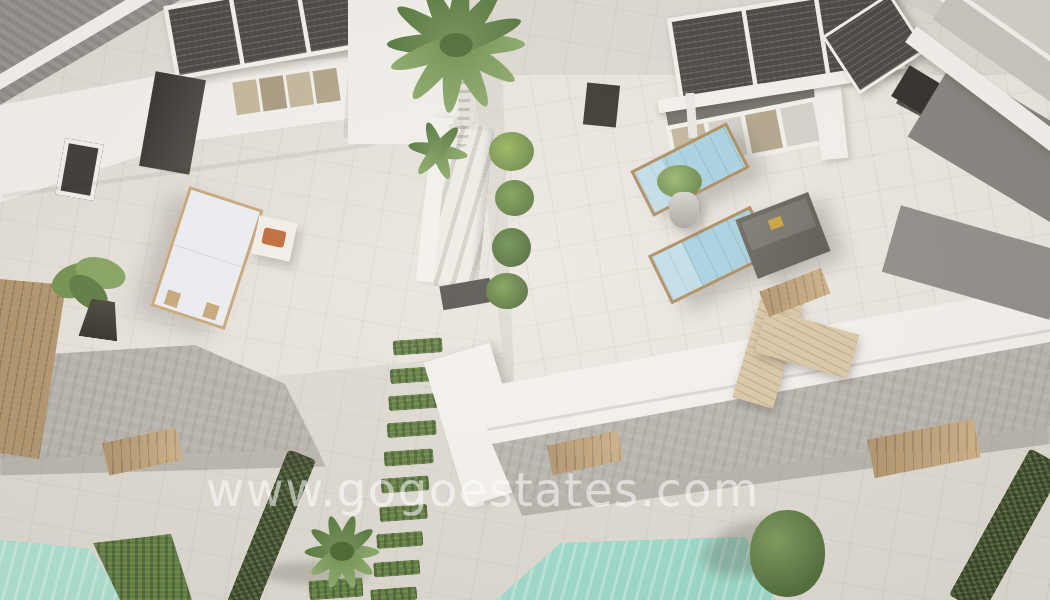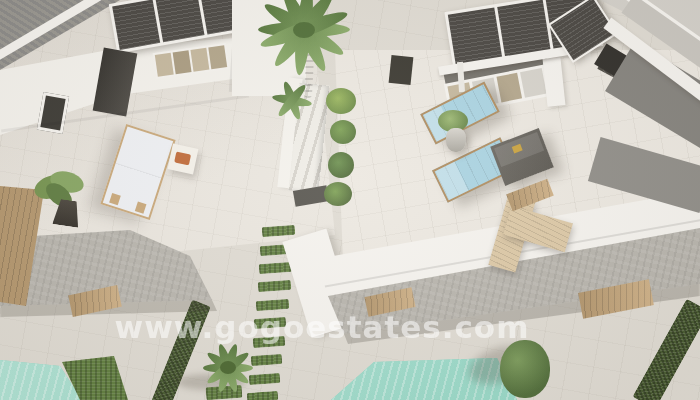--- a/index.html
+++ b/index.html
@@ -14,21 +14,21 @@
   .grass{background-color:var(--grass,#5f7d3e);background-image:repeating-linear-gradient(90deg,rgba(0,0,0,.2) 0 2px,transparent 2px 5px),repeating-linear-gradient(0deg,rgba(255,255,255,.1) 0 1px,transparent 1px 3px);border-radius:2px;}
   .hedge{background-color:var(--hedge,#45582e);background-image:repeating-linear-gradient(40deg,rgba(0,0,0,.28) 0 2px,transparent 2px 4px),repeating-linear-gradient(-35deg,rgba(255,255,255,.12) 0 1px,transparent 1px 3px);border-radius:3px;}
   .slabtex{background-color:var(--slab,#b7b4ad);background-image:repeating-linear-gradient(13deg,rgba(255,255,255,.07) 0 3px,transparent 3px 8px),repeating-linear-gradient(103deg,rgba(0,0,0,.06) 0 2px,transparent 2px 7px);}
   .wood{background-color:var(--wood,#c9a87a);background-image:linear-gradient(100deg,rgba(0,0,0,.12),rgba(255,255,255,.1)),repeating-linear-gradient(100deg,rgba(0,0,0,.15) 0 1px,transparent 1px 6px);}
   .woodlight{background-color:var(--wood-light,#dcc8a6);background-image:repeating-linear-gradient(10deg,rgba(0,0,0,.1) 0 1px,transparent 1px 5px);box-shadow:2px 3px 6px rgba(70,64,55,.3);}
   .pooltex{background-color:var(--pool,#8ed5c3);background-image:repeating-linear-gradient(105deg,rgba(255,255,255,.3) 0 2px,transparent 2px 8px),linear-gradient(120deg,var(--pool-light,#b9e7da),var(--pool,#8ed5c3));}
   .frond{position:absolute;border-radius:50%;background:linear-gradient(90deg,#55763c,#8aab69);}
   .blob{border-radius:50%;}
   .watermark{
     left:0;width:644px;top:309px;text-align:center;
-    font-size:31px;font-weight:700;letter-spacing:1px;
+    font-size:31px;font-weight:400;letter-spacing:1px;
     color:var(--watermark-white,#ffffff);opacity:.55;
   }
 </style>
 </head>
 <body>
 
 <div class="stage">
 
   <div class="abs" style="inset:0;background-color:var(--stone,#dfdbd3);background-image:repeating-linear-gradient(100deg,rgba(120,112,98,.07) 0 1px,transparent 1px 27px),repeating-linear-gradient(10deg,rgba(120,112,98,.05) 0 1px,transparent 1px 27px);"></div>
   <div class="abs" style="inset:0;clip-path:polygon(0 0,310px 0,335px 235px,0 270px);background-color:var(--terrace,#eae6df);background-image:linear-gradient(160deg,rgba(120,110,95,.1),transparent 40%),repeating-linear-gradient(100deg,rgba(120,112,98,.07) 0 1px,transparent 1px 25px),repeating-linear-gradient(10deg,rgba(120,112,98,.05) 0 1px,transparent 1px 25px);"></div>

